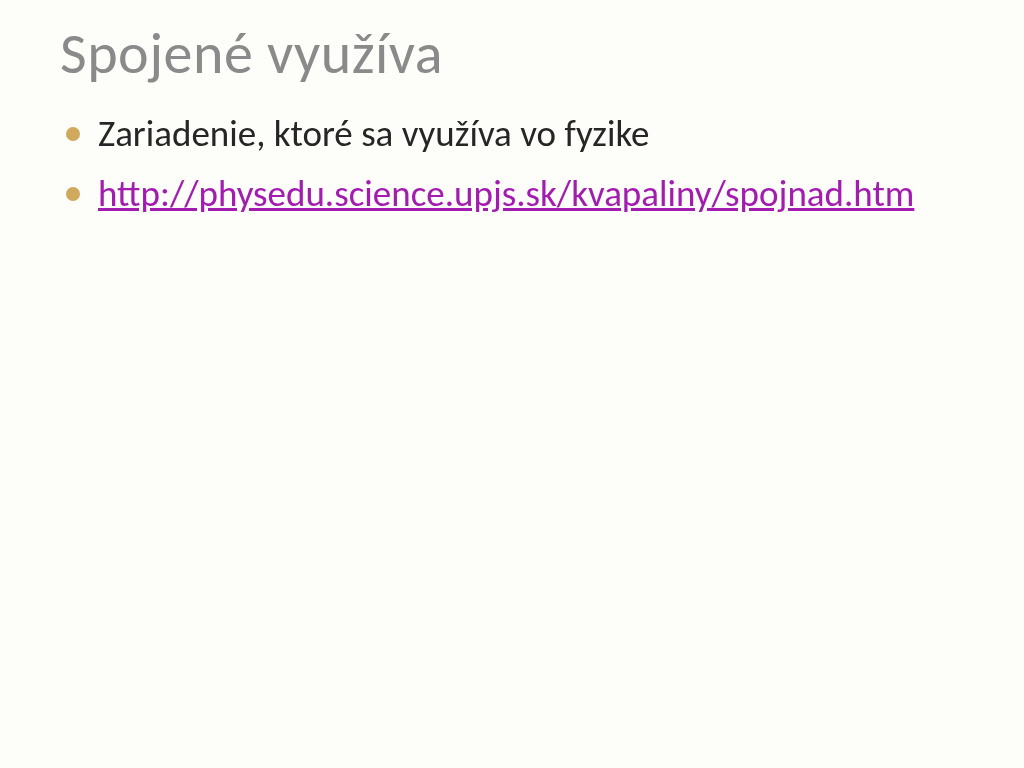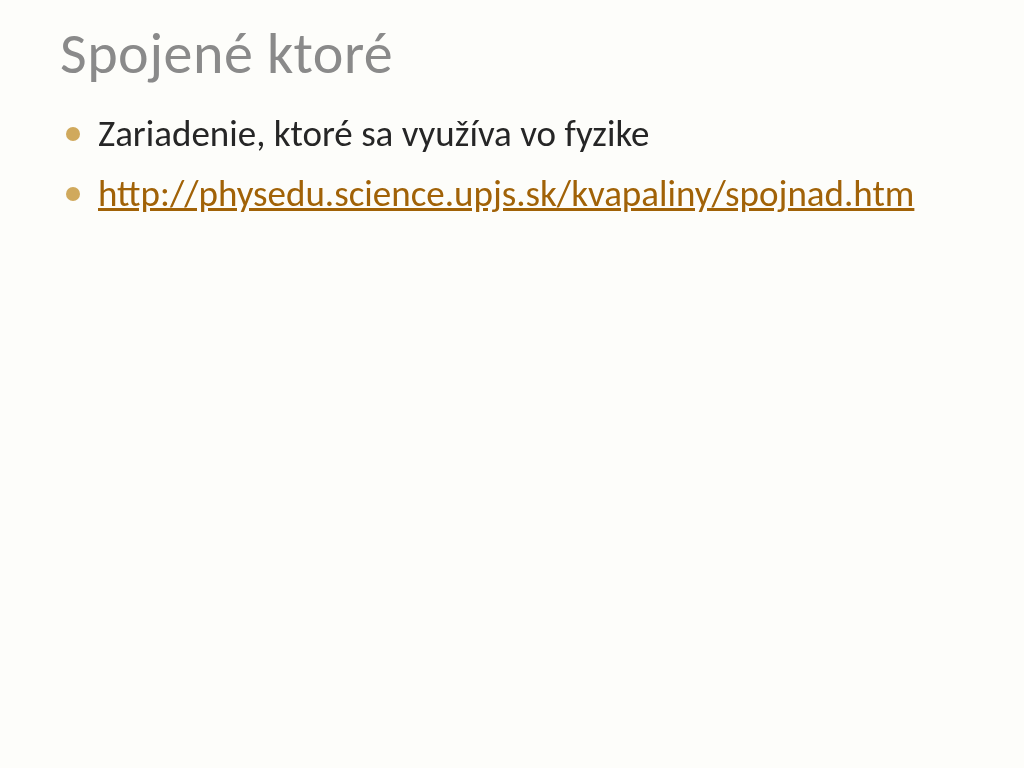--- a/index.html
+++ b/index.html
@@ -46,30 +46,30 @@
     width: 14px;
     height: 14px;
     border-radius: 50%;
     background: #d0a95c;
     margin: 18px 18px 0 6px;
   }
   .item-text {
     flex: 1 1 auto;
   }
   .link {
-    color: #a16207;
+    color: #a21caf;
     text-decoration: underline;
     cursor: pointer;
   }
 </style>
 </head>
 <body>
 
 <div class="slide">
-  <h1 class="title">Spojené ktoré</h1>
+  <h1 class="title">Spojené využíva</h1>
   <ul class="bullets">
     <li>
       <span class="bullet-dot"></span>
       <span class="item-text">Zariadenie,  ktoré sa využíva vo fyzike</span>
     </li>
     <li>
       <span class="bullet-dot"></span>
       <span class="item-text link">http://physedu.science.upjs.sk/kvapaliny/spojnad.htm</span>
     </li>
   </ul>

